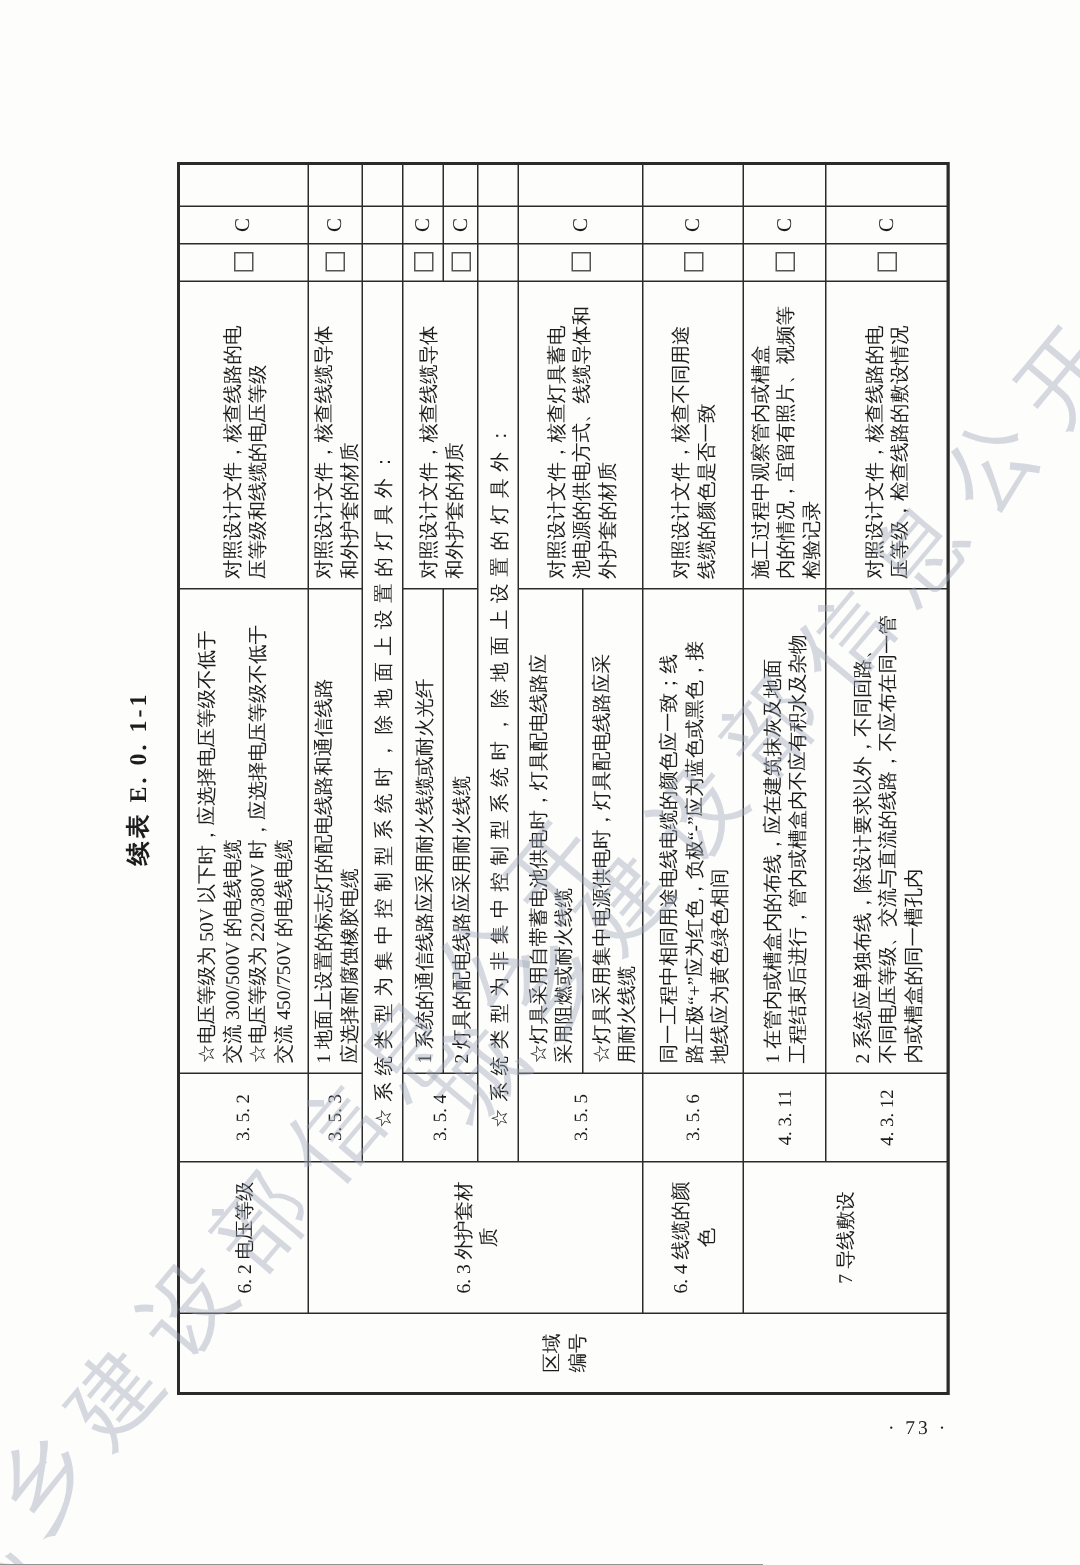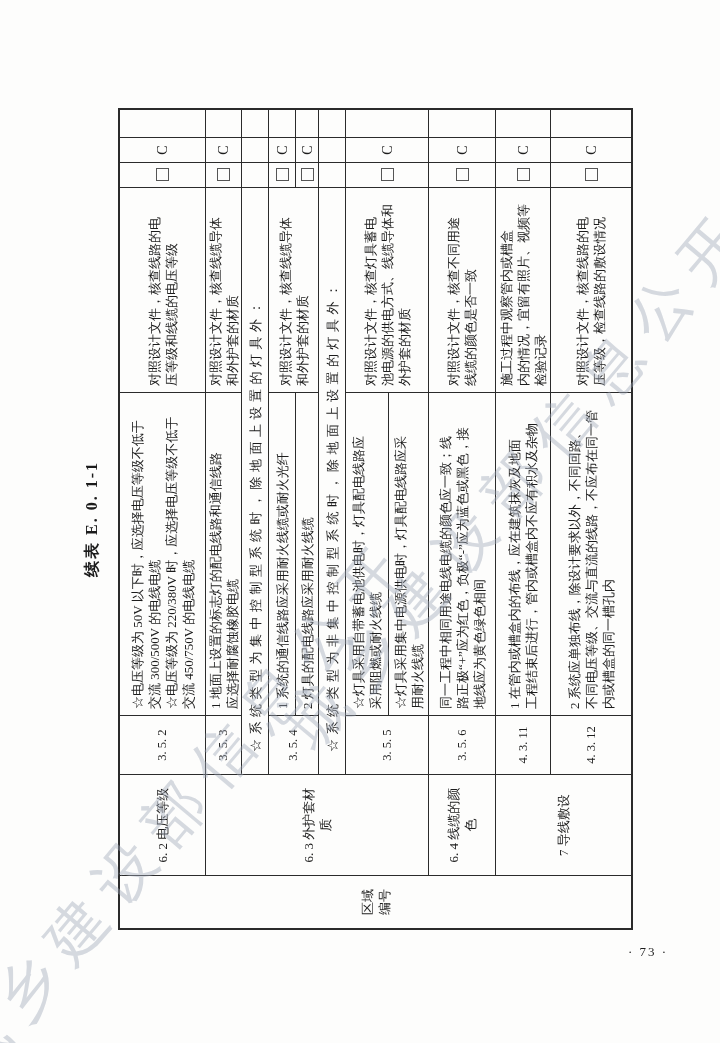--- a/index.html
+++ b/index.html
@@ -18,21 +18,21 @@
      font-size:13px;line-height:17px;overflow:hidden;}
   .txt{justify-content:flex-start;text-align:left;padding:2px 4px 2px 6px;white-space:pre-line;}
   .ctr{white-space:pre-line;text-align:center;}
   .hdr{justify-content:flex-start;padding-left:22px;letter-spacing:4.5px;white-space:nowrap;}
   .num{font-size:12.5px;}
   .grade{font-size:14px;}
   .box{width:11px;height:11px;border:1px solid #555;background:#fdfdfc;}
   .watermark{position:absolute;font-size:60px;letter-spacing:16px;white-space:nowrap;
              font-family:"Liberation Sans","DejaVu Sans",sans-serif;
              transform:rotate(-50deg);transform-origin:left center;pointer-events:none;z-index:5;}
-  .pageno{position:absolute;left:592px;top:944px;font-size:13px;letter-spacing:2px;margin-left:36px;}
+  .pageno{position:absolute;left:592px;top:944px;font-size:13px;letter-spacing:2px;}
 </style>
 </head>
 <body>
 
 <div class="page">
 
   <div class="rotated">
 
     <div class="doc-title">续表 E. 0. 1-1</div>
 

